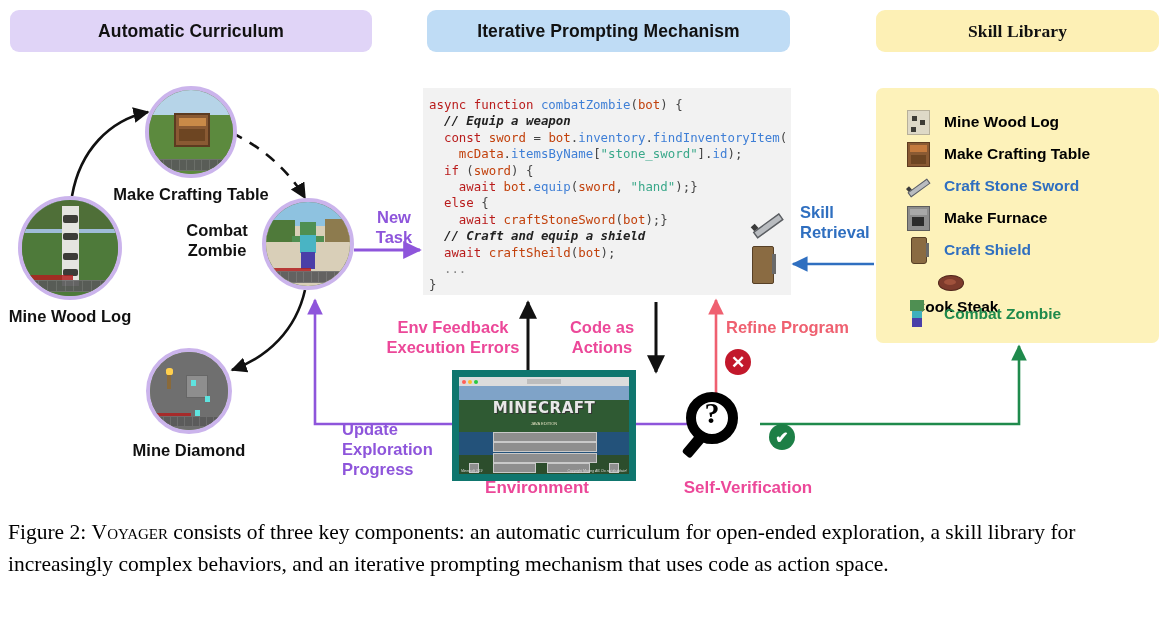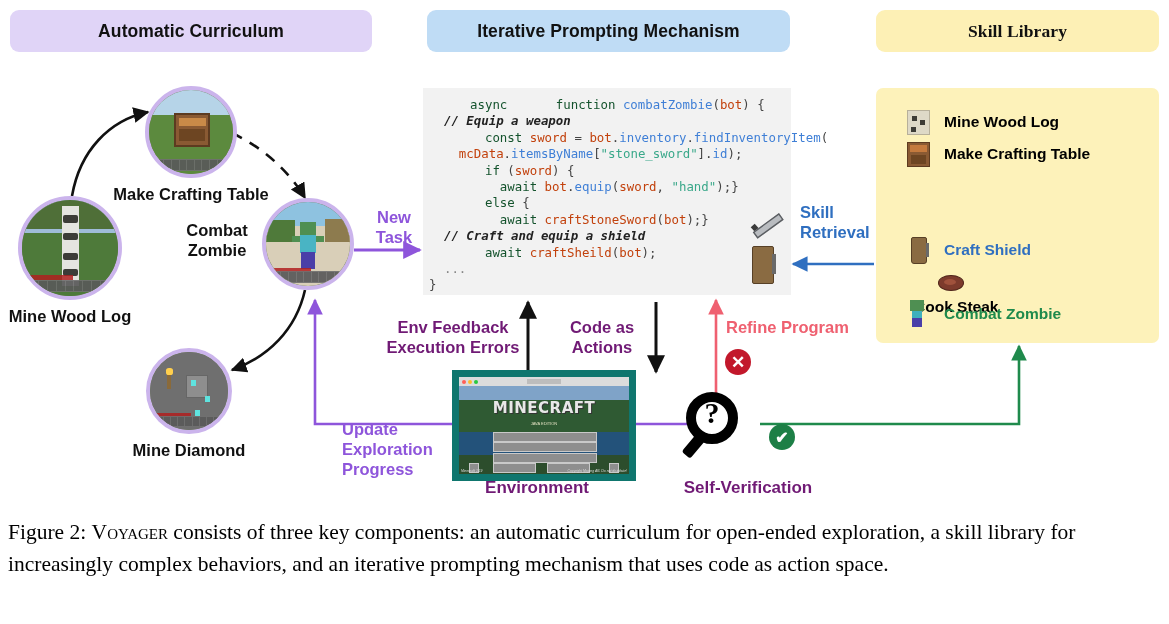--- a/index.html
+++ b/index.html
@@ -66,21 +66,21 @@
 
   
   #codebox{
     position:absolute;left:423px;top:88px;width:368px;height:207px;
     background:#f2f2f2;
   }
   pre#code{
     margin:0;padding:9px 0 0 6px;font-family:"DejaVu Sans Mono",monospace;
     font-size:12.4px;line-height:16.4px;white-space:pre;color:#333;
   }
-  .k{color:#14532d;margin-left:41px;}
+  .k{color:#b91c1c;}
   .fn{color:#3f7fd6;}
   .var{color:#c2410c;}
   .str{color:#3aa88a;}
   .cm{color:#222;font-style:italic;font-weight:bold;}
   .pl{color:#444;}
   .dim{color:#888;}
 
   
   #mc{position:absolute;left:452px;top:370px;width:170px;height:97px;border:7px solid #0f766e;background:#2e4a2a;overflow:hidden;}
   #mc .bar{height:9px;background:#dcdcdc;position:relative;}
@@ -124,21 +124,21 @@
   .i-zmb{position:absolute;left:8px;top:0px;width:14px;height:27px;}
   .i-zmb:after{content:"";position:absolute;left:0;top:0;width:14px;height:11px;background:#4f8f52;}
   .i-zmb:before{content:"";position:absolute;left:2px;top:11px;width:10px;height:16px;background:linear-gradient(#3fb0bd 0 45%,#4a3fa8 45% 100%);}
 
   
   .alab{position:absolute;font-size:16.5px;font-weight:bold;line-height:1.2;white-space:pre-line;}
   .purple{color:#8e55db;}
   .blue{color:#2f6fc0;}
   .red{color:#ef6070;}
   .green{color:#1f8a4c;}
-  .black{color:#701a75;}
+  .black{color:#ec4899;}
 
   
   #magnifier{position:absolute;left:686px;top:392px;width:60px;height:60px;}
   #magnifier .ring{position:absolute;left:0;top:0;width:52px;height:52px;border:10px solid #000;border-radius:50%;box-sizing:border-box;background:#fff;}
   #magnifier .q{position:absolute;left:0;top:4px;width:52px;text-align:center;font-size:30px;font-weight:bold;color:#000;font-family:"Liberation Serif",serif;}
   #magnifier .handle{position:absolute;left:2px;top:42px;width:11px;height:24px;background:#000;border-radius:3px;transform:rotate(40deg);}
   .badge{position:absolute;width:26px;height:26px;border-radius:50%;display:flex;align-items:center;justify-content:center;color:#fff;font-size:17px;font-weight:bold;}
   #x-badge{left:725px;top:349px;background:#c2182b;}
   #ok-badge{left:769px;top:424px;background:#1d7f46;font-size:16px;}
 
@@ -329,20 +329,32 @@
           <span class="i-log"></span>
         </span>
       <span class="slabel">Mine Wood  Log</span>
     </div>
     <div class="srow" style="top:52px;">
       <span class="sicon">
           <span class="i-tbl"></span>
         </span>
       <span class="slabel">Make Crafting Table</span>
     </div>
+    <div class="srow" style="top:84px;">
+      <span class="sicon">
+          <span class="i-swd"></span>
+        </span>
+      <span class="slabel" style="color:#2f6fc0">Craft Stone Sword</span>
+    </div>
+    <div class="srow" style="top:116px;">
+      <span class="sicon">
+          <span class="i-fur"></span>
+        </span>
+      <span class="slabel">Make Furnace</span>
+    </div>
     <div class="srow" style="top:148px;">
       <span class="sicon">
           <span class="i-shd"></span>
         </span>
       <span class="slabel" style="color:#2f6fc0">Craft Shield</span>
     </div>
     <div class="srow" style="top:180px;flex-direction:column;">
       <span class="sicon">
           <span class="i-stk"></span>
         </span>

